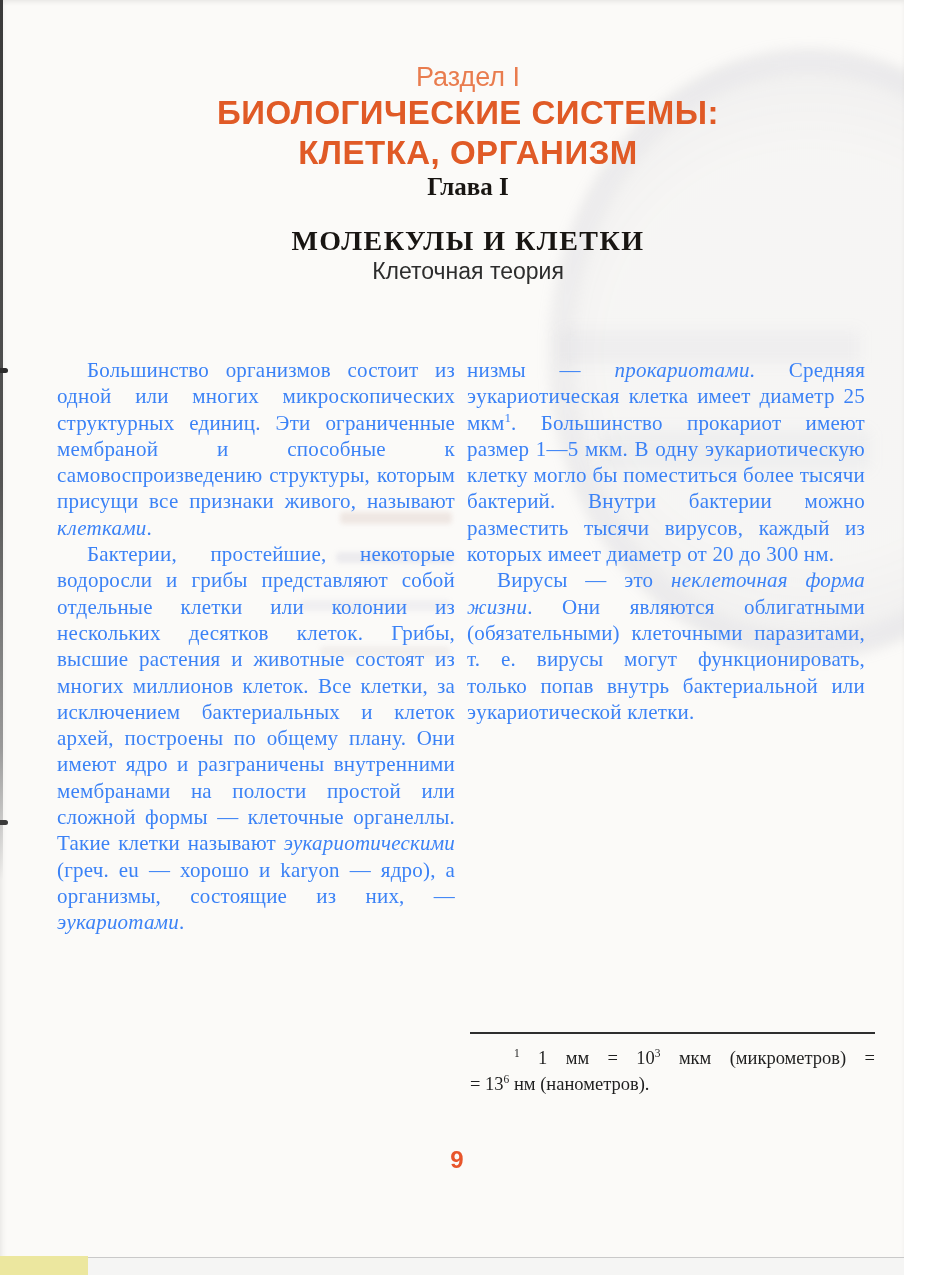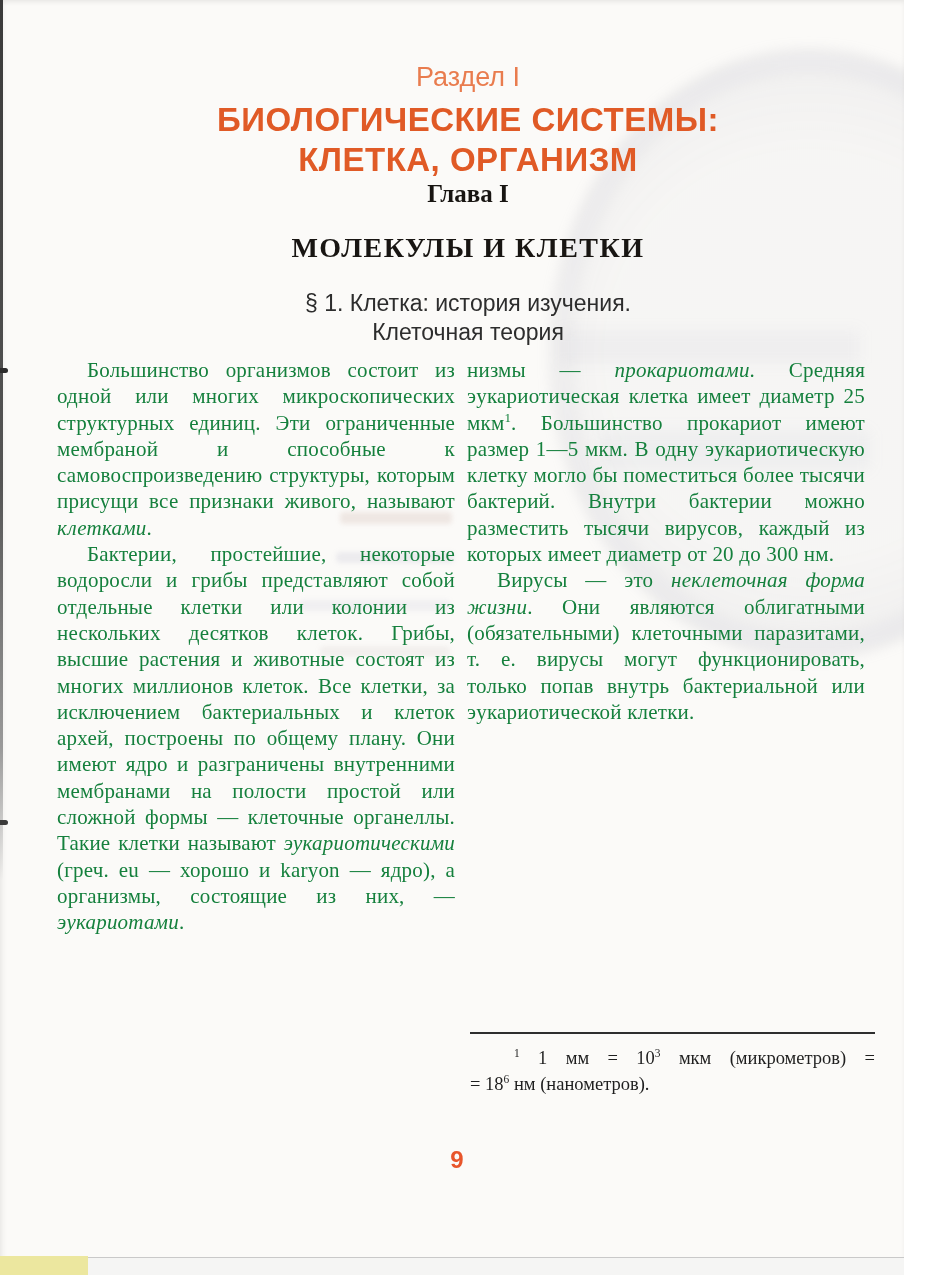--- a/index.html
+++ b/index.html
@@ -44,33 +44,33 @@
   }
   .section-label {
     font-family: "Liberation Sans", "DejaVu Sans", sans-serif;
     font-size: 27px; color: var(--c-section-label, #e97c4e);
   }
   .section-title {
     font-family: "Liberation Sans", "DejaVu Sans", sans-serif;
     font-size: 33px; font-weight: bold; line-height: 40px;
     letter-spacing: 0.5px; color: var(--c-section-title, #e05a26);
   }
-  .st1 { margin-top: 7px; }
+  .st1 { margin-top: 0; }
   .chapter-label { font-size: 25px; font-weight: bold; color: #181512; }
   .chapter-title { font-size: 28px; font-weight: bold; margin-top: 24px; letter-spacing: 1.5px; color: #181512; }
   .para-title {
     font-family: "Liberation Sans", "DejaVu Sans", sans-serif;
     font-size: 23px; line-height: 29px; color: #2d2d2d;
   }
   .pt1 { margin-top: 25px; }
 
   
   .columns {
     position: absolute; top: 357px; left: 57px; width: 822px;
-    display: flex; gap: 12px; color: #15803d;
+    display: flex; gap: 12px; color: #3b82f6;
   }
   .col {
     width: 398px; font-size: 21px; line-height: 26.3px;
     text-align: justify; hyphens: auto; letter-spacing: 0.2px;
   }
   .para { margin: 0; }
   .para.ind { text-indent: 30px; }
   .para.jl { text-align-last: justify; }
   .it { font-style: italic; margin-top: 11px; }
   .bd { font-weight: bold; }
@@ -117,40 +117,39 @@
   <div class="bleed-streak bs4"></div>
   <div class="bleed-streak bs5"></div>
   <div class="bleed-streak bs6"></div>
 
   <div class="header">
     <div class="section-label">Раздел I</div>
     <div class="section-title st1">БИОЛОГИЧЕСКИЕ СИСТЕМЫ:</div>
     <div class="section-title">КЛЕТКА, ОРГАНИЗМ</div>
     <div class="chapter-label">Глава I</div>
     <div class="chapter-title">МОЛЕКУЛЫ И КЛЕТКИ</div>
-    <div class="para-title pt1">§ 1. Клетка: история изучения.</div>
     <div class="para-title">Клеточная теория</div>
   </div>
 
   <div class="columns">
     <div class="col">
         <p class="para ind"><span>Большинство организмов состоит из одной или многих микроскопических структурных единиц. Эти ограниченные мембраной и способные к самовоспроизведению структуры, которым присущи все признаки живого, называют </span><span class="it">клетками</span><span>.</span></p>
         <p class="para ind"><span>Бактерии, простейшие, некоторые водоросли и грибы представляют собой отдельные клетки или колонии из нескольких десятков клеток. Грибы, высшие растения и животные состоят из многих миллионов клеток. Все клетки, за исключением бактериальных и клеток архей, построены по общему плану. Они имеют ядро и разграничены внутренними мембранами на полости простой или сложной формы — клеточные органеллы. Такие клетки называют </span><span class="it">эукариотическими</span><span> (греч. eu — хорошо и karyon — ядро), а организмы, состоящие из них, — </span><span class="it">эукариотами</span><span>.</span></p>
       </div>
     <div class="col">
         <p class="para"><span>низмы — </span><span class="it">прокариотами</span><span>. Средняя эукариотическая клетка имеет диаметр 25 мкм</span><span class="sup">1</span><span>. Большинство прокариот имеют размер 1—5 мкм. В одну эукариотическую клетку могло бы поместиться более тысячи бактерий. Внутри бактерии можно разместить тысячи вирусов, каждый из которых имеет диаметр от 20 до 300 нм.</span></p>
         <p class="para ind"><span>Вирусы — это </span><span class="it">неклеточная форма жизни</span><span>. Они являются облигатными (обязательными) клеточными паразитами, т. е. вирусы могут функционировать, только попав внутрь бактериальной или эукариотической клетки.</span></p>
       </div>
   </div>
 
   <div class="footnote">
     <div class="footnote-rule"></div>
     <div>
         <p class="para ind jl"><span class="sup">1</span><span> 1 мм = 10</span><span class="sup">3</span><span> мкм (микрометров) =</span></p>
-        <p class="para"><span>= 18</span><span class="sup">6</span><span> нм (нанометров).</span></p>
+        <p class="para"><span>= 13</span><span class="sup">6</span><span> нм (нанометров).</span></p>
       </div>
   </div>
 
   <div class="page-number">9</div>
 
   <div class="bottom-strip"></div>
   <div class="watermark">http://gdz.wtf</div>
 
 </div>
 

